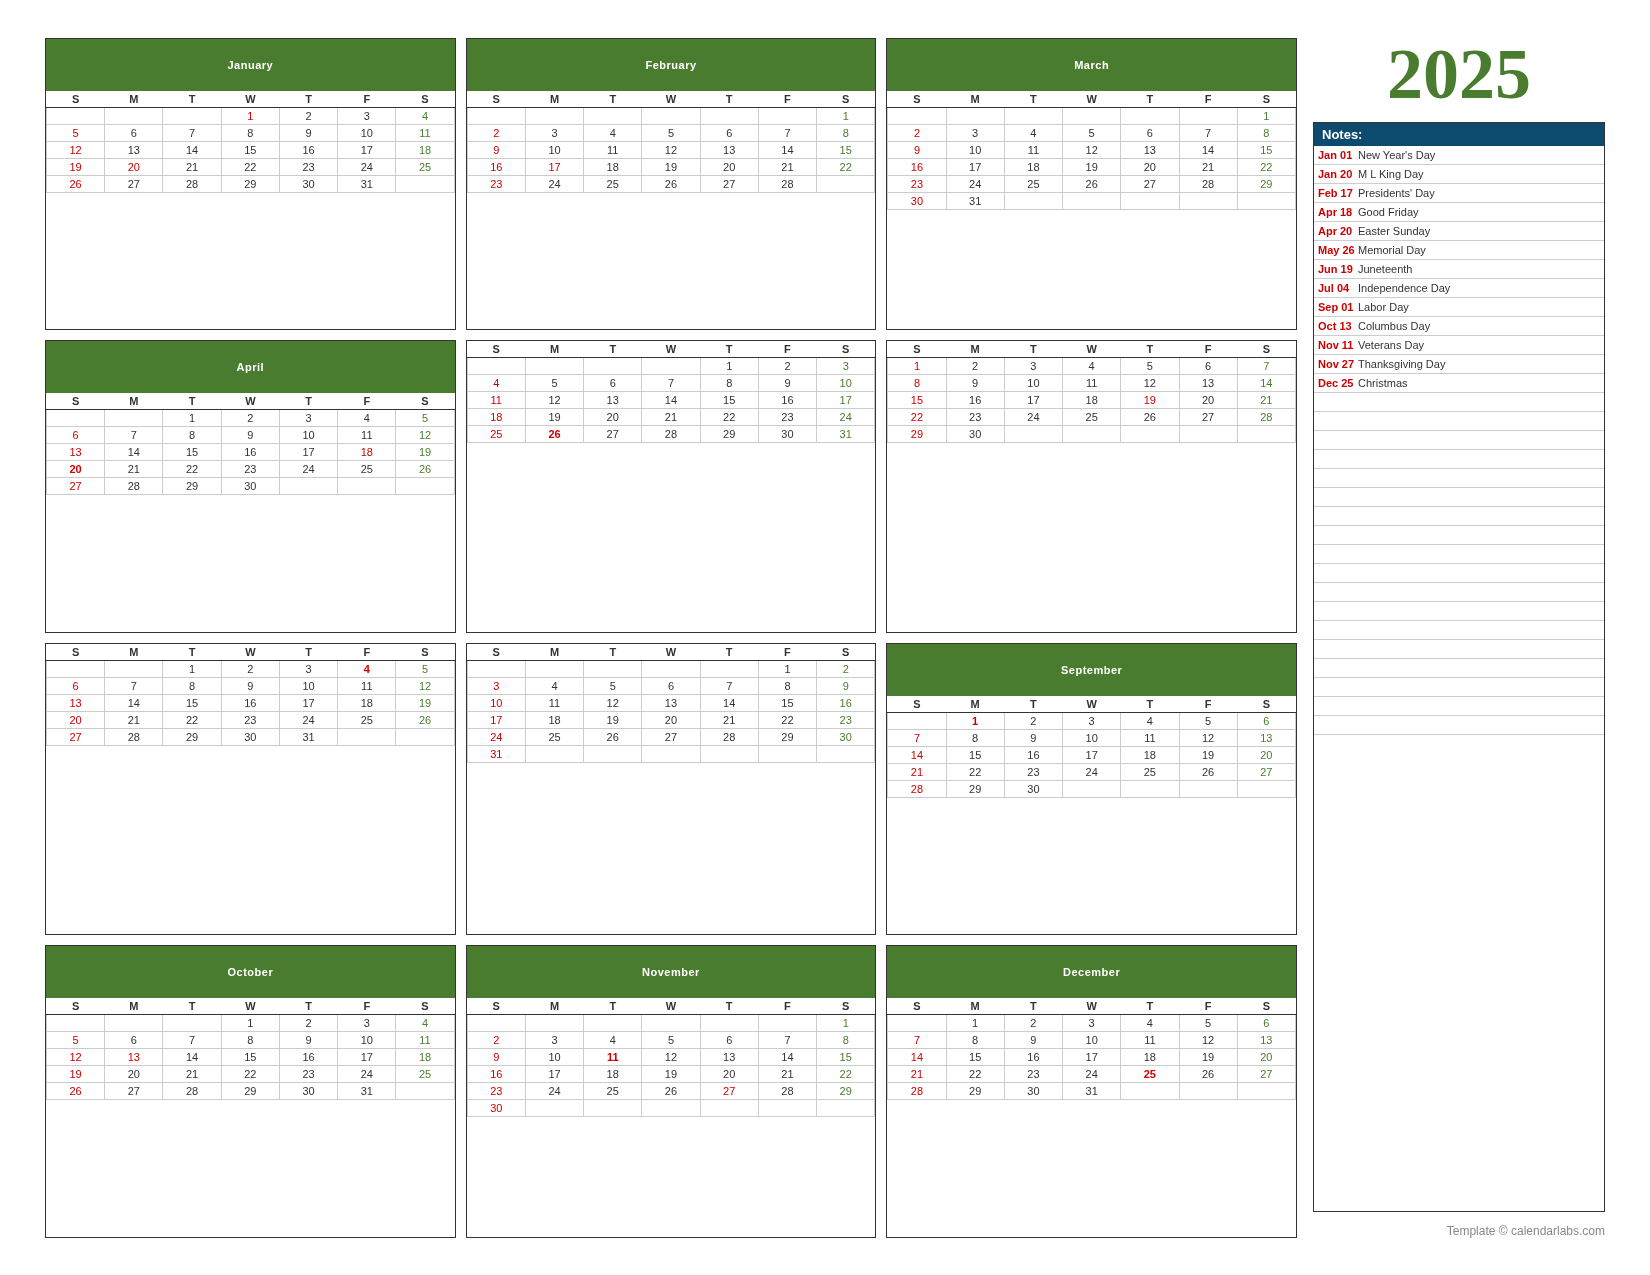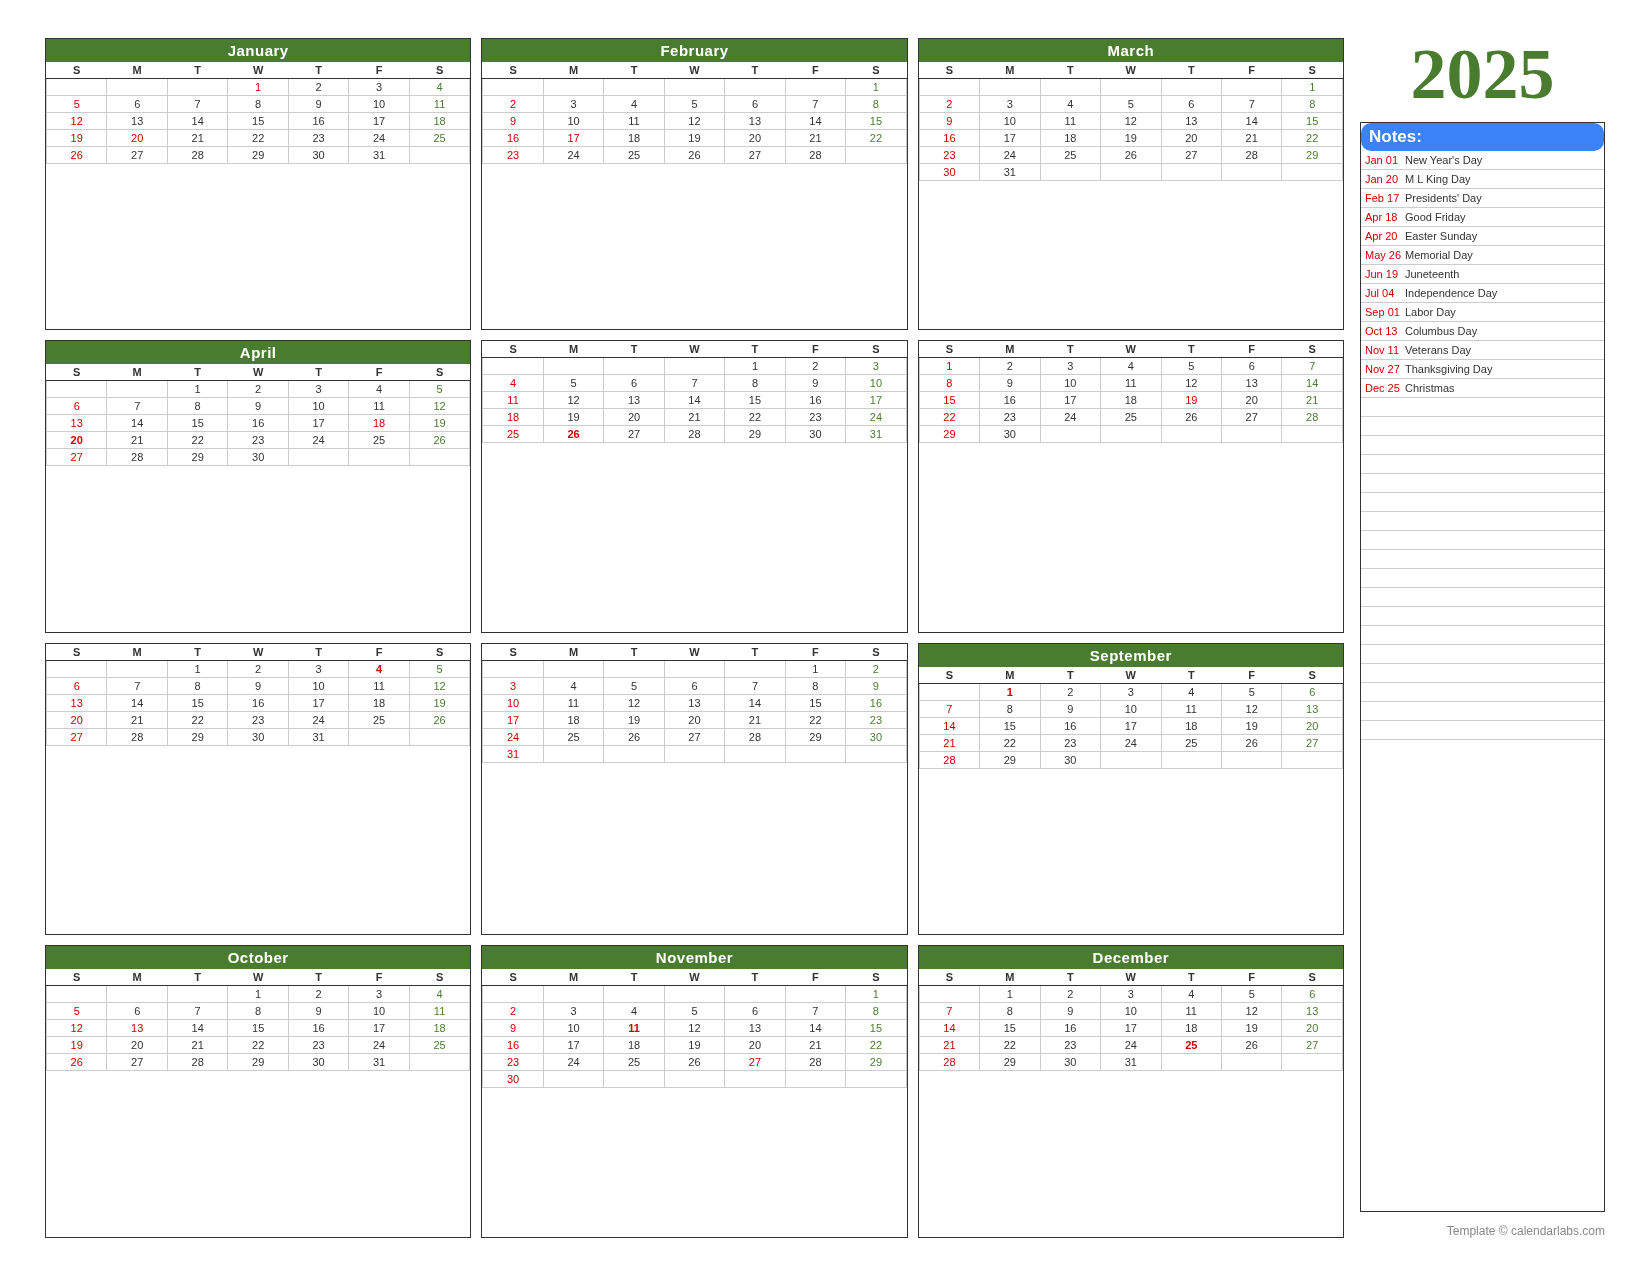--- a/index.html
+++ b/index.html
@@ -30,22 +30,22 @@
       gap: 10px;
     }
     .month-calendar {
       border: 1.5px solid #333;
     }
     .month-header {
       background: #4a7c2f;
       color: #fff;
       text-align: center;
       font-weight: bold;
-      font-size: 15px;
-      padding: 3px 0;
+      font-size: 11px;
+      padding: 20px 0;
       letter-spacing: 0.5px;
     }
     .month-table {
       width: 100%;
       border-collapse: collapse;
     }
     .month-table th {
       font-size: 11px;
       font-weight: bold;
       text-align: center;
@@ -59,57 +59,56 @@
       padding: 2px 1px;
       border: 0.5px solid #ccc;
       min-width: 18px;
       color: #333;
     }
     .month-table td.sunday { color: #c00; }
     .month-table td.saturday { color: #4a7c2f; }
     .month-table td.empty { background: #fff; }
     
     .right-panel {
-      width: 245px;
+      width: 292px;
       display: flex;
       flex-direction: column;
       gap: 8px;
     }
     .year-title {
       color: #4a7c2f;
       font-size: 72px;
       font-weight: 900;
       text-align: center;
       line-height: 1;
       margin-bottom: 4px;
       font-family: Georgia, serif;
     }
     .notes-section {
       border: 1.5px solid #333;
       flex: 1;
     }
     .notes-header {
-      background: #3b82f6;
+      background: #0c4a6e;
       color: #fff;
       font-weight: bold;
-      font-size: 17px;
+      font-size: 13px;
       padding: 4px 8px;
-      border-radius: 10px;
     }
     .holiday-row {
       display: flex;
       border-bottom: 0.5px solid #ccc;
       padding: 2px 4px;
       font-size: 11px;
       min-height: 19px;
       align-items: center;
     }
     .holiday-date {
       color: #c00;
-      font-weight: normal;
+      font-weight: bold;
       width: 40px;
       flex-shrink: 0;
     }
     .holiday-name {
       color: #333;
       flex: 1;
     }
     .empty-row {
       border-bottom: 0.5px solid #ccc;
       min-height: 19px;

